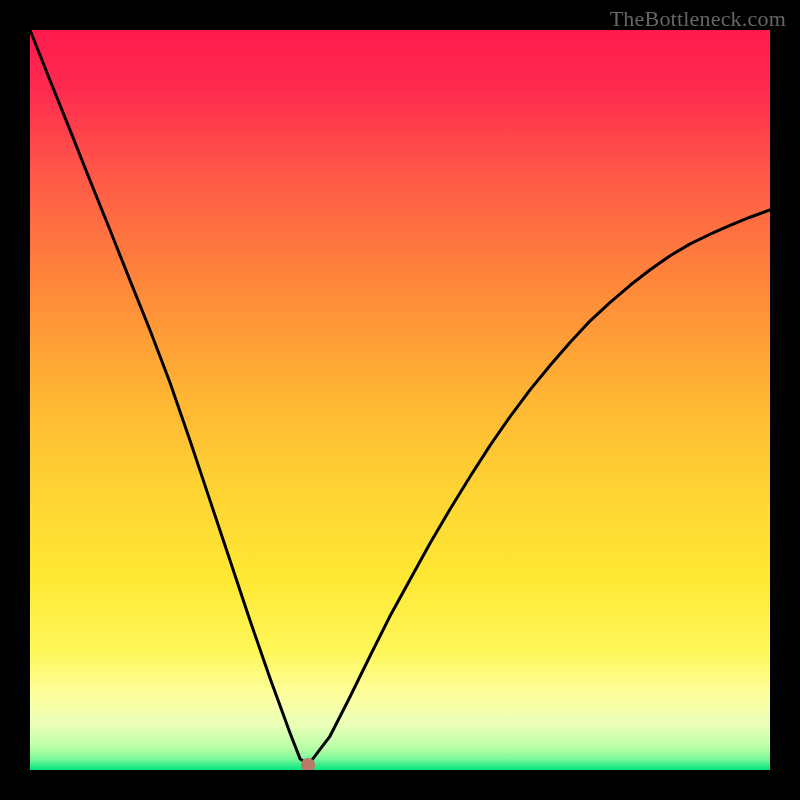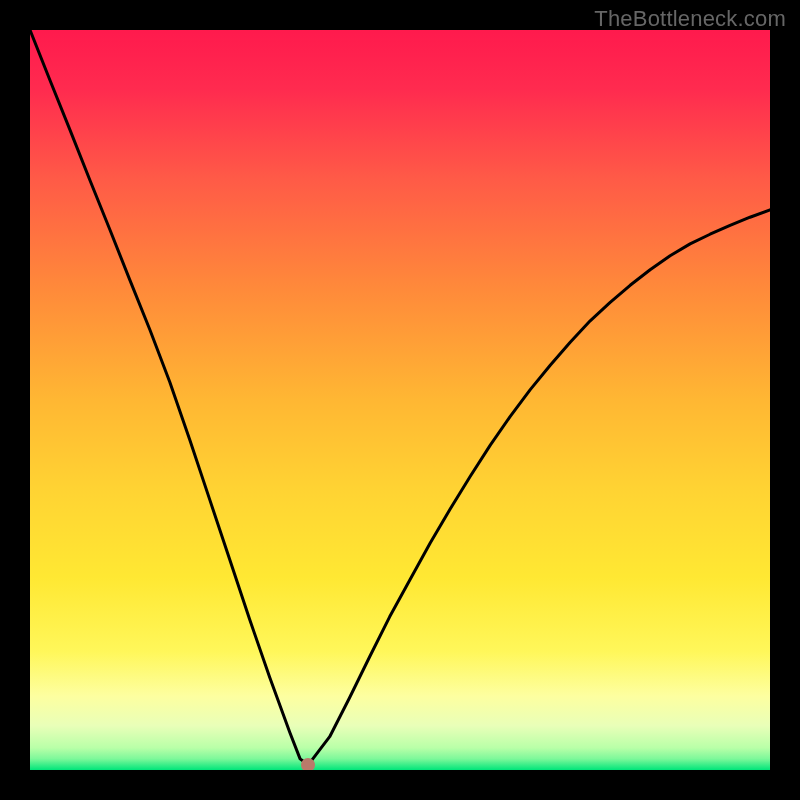--- a/index.html
+++ b/index.html
@@ -20,20 +20,21 @@
   .watermark {
     position: absolute;
     top: 6px;
     right: 14px;
     color: #666;
     font-size: 22px;
     font-weight: 500;
     letter-spacing: 0.2px;
     z-index: 10;
     user-select: none;
+    font-family: Liberation Serif, serif;
   }
   .plot-area {
     position: absolute;
     left: 30px;
     top: 30px;
     width: 740px;
     height: 740px;
     overflow: hidden;
   }
   .gradient-bg {

